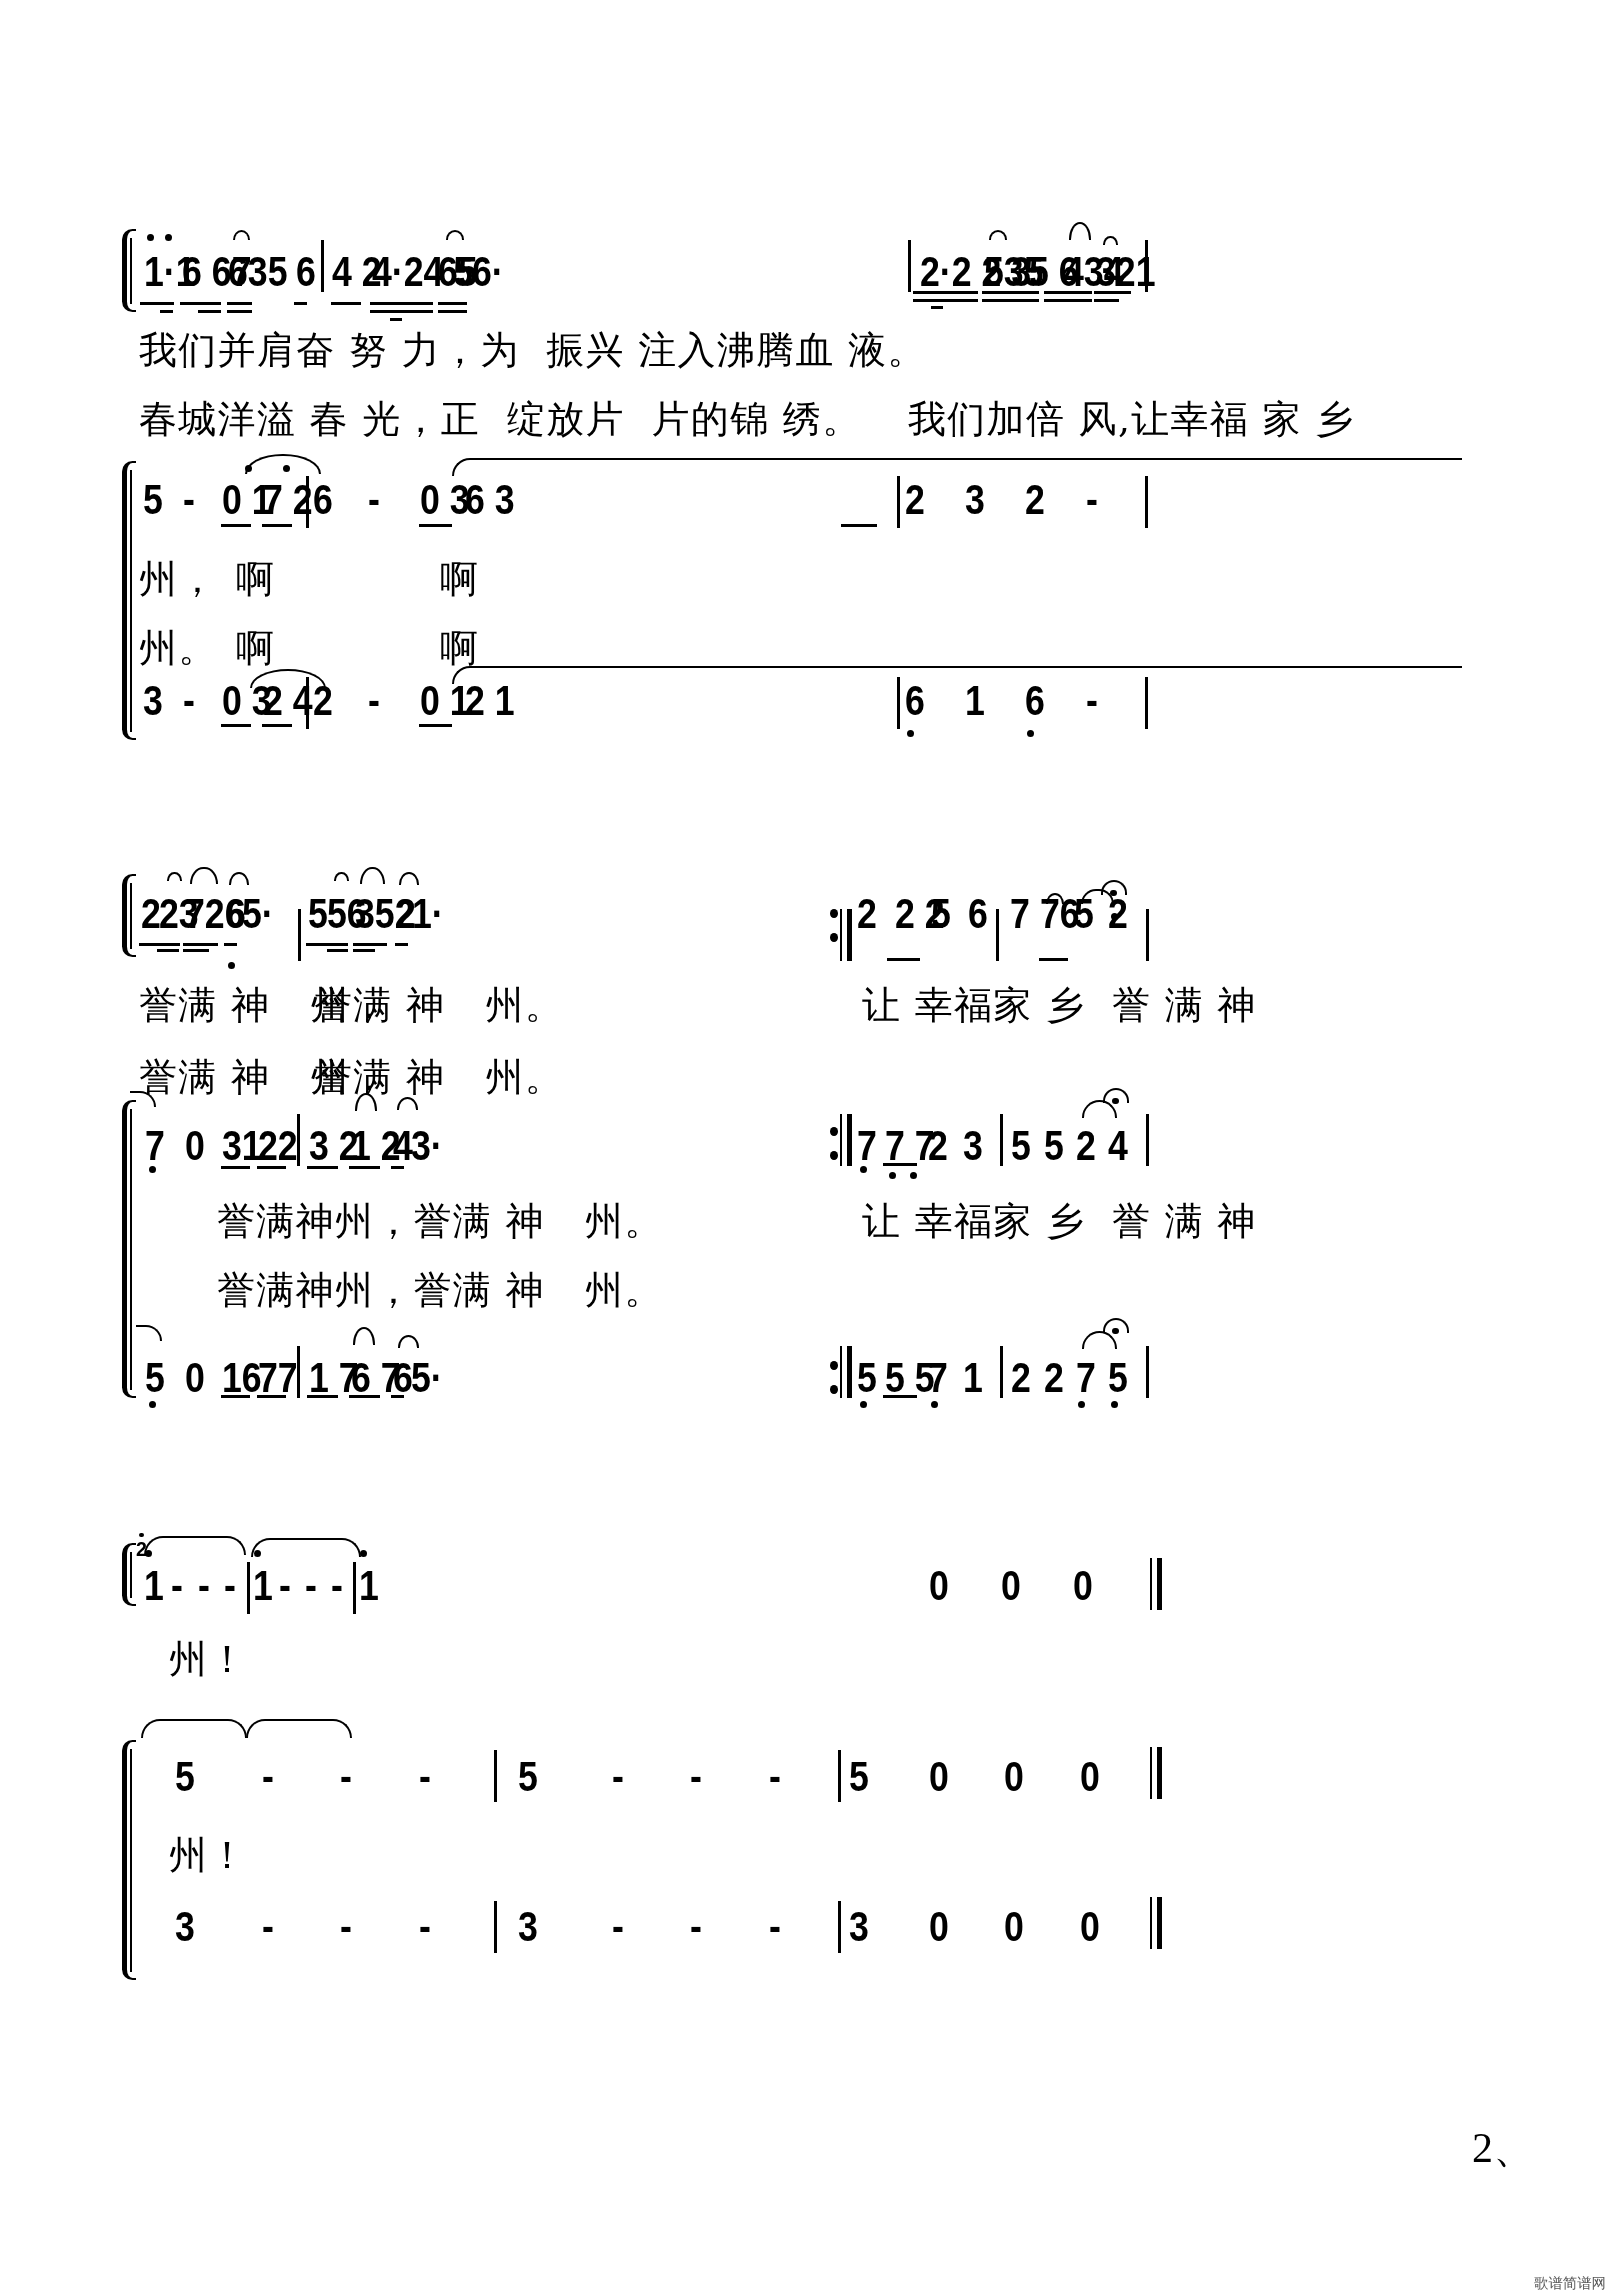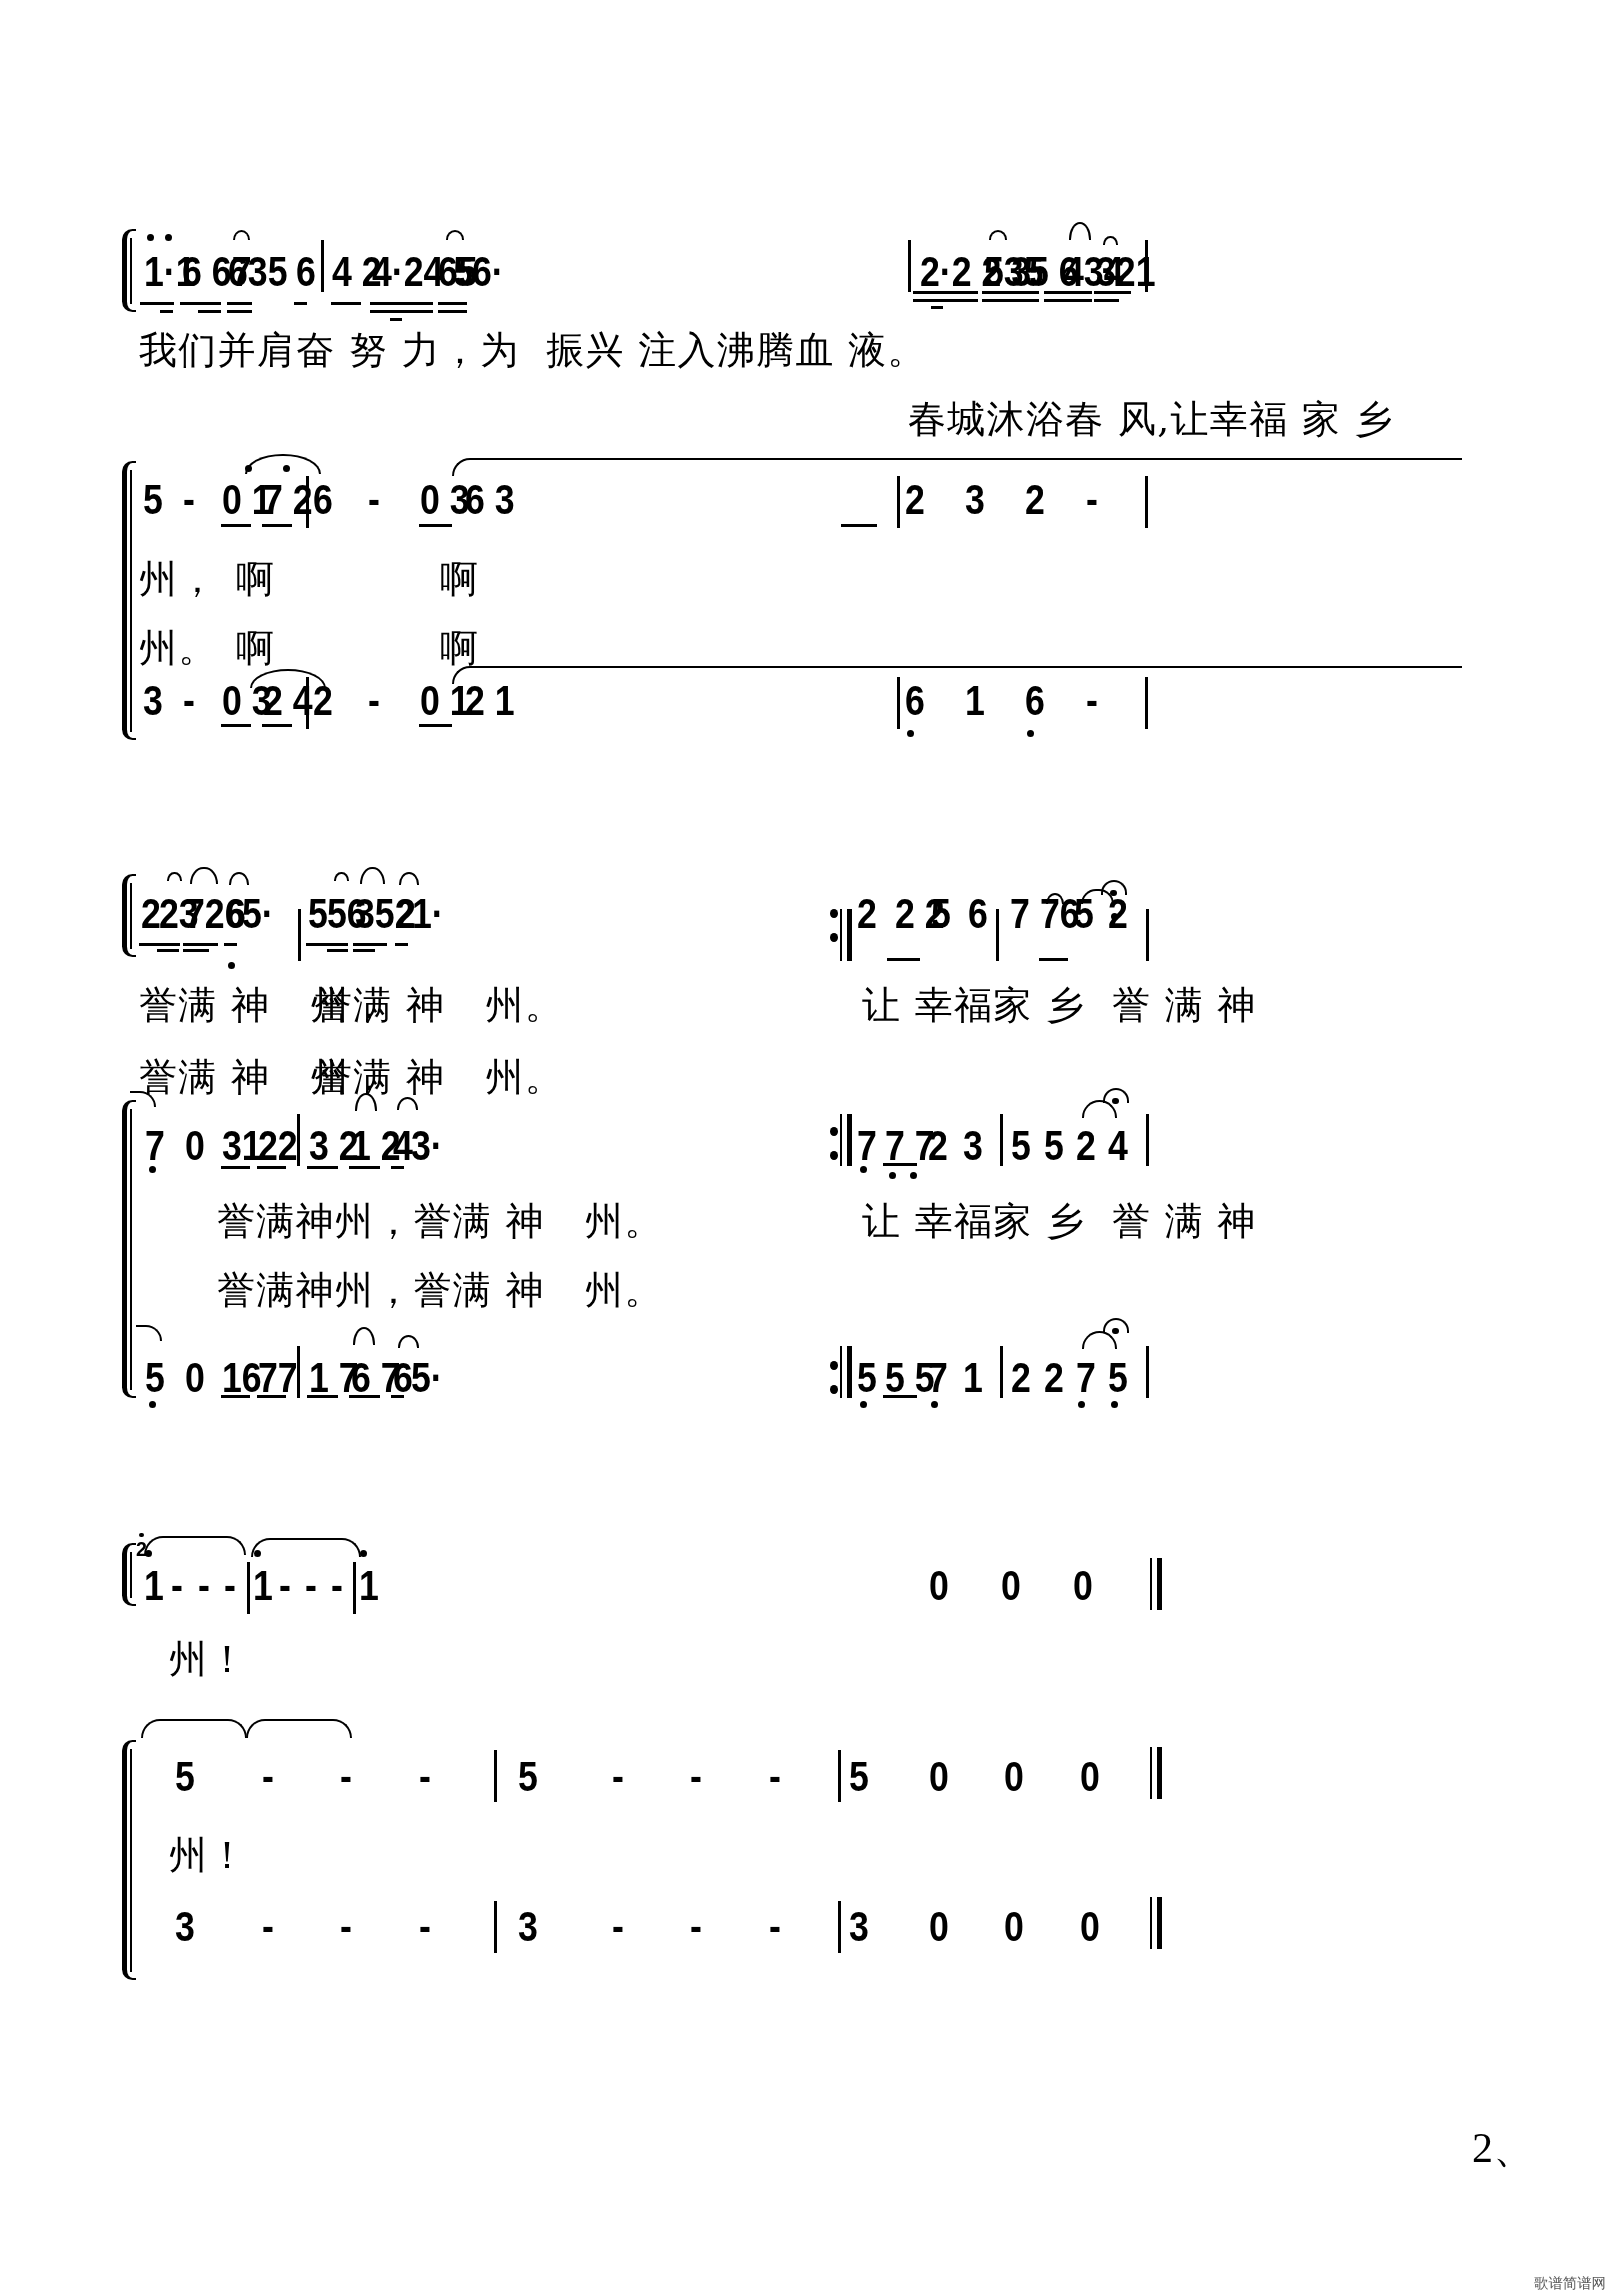--- a/index.html
+++ b/index.html
@@ -108,21 +108,22 @@
     <span class="tok" style="left:1064px; top:242px;">434</span>
 
     <span class="slur" style="left:1103px; top:236px; width:10.5px; height:6.5px;"></span>
     <span class="tok" style="left:1096px; top:242px;">321</span>
     <span class="ul1" style="left:1094px; top:291px; width:37px;"></span>
     <span class="ul1" style="left:1094px; top:299px; width:25px;"></span>
 
     <span class="bar" style="left:1145px; top:240px; height:52px;"></span>
 
     <div class="lyric" style="left:139px; top:327px;">我们并肩奋 努 力，为  振兴 注入沸腾血 液。</div>
-    <div class="lyric" style="left:908px; top:396px;">春城沐浴春 风,让幸福 家 乡</div>
+    <div class="lyric" style="left:139px; top:396px;">春城洋溢 春 光，正  绽放片  片的锦 绣。</div>
+    <div class="lyric" style="left:908px; top:396px;">我们加倍 风,让幸福 家 乡</div>
   </div>
 
   <div class="abs" style="left:0; top:445px; width:1623px; height:308px;">
     <div class="brace" style="left:122px; top:16.4px; height:275px;"></div>
 
     <span class="tok" style="left:143px; top:25px;">5</span>
     <span class="tok" style="left:183px; top:25px;">-</span>
     <span class="slur" style="left:245px; top:9.2px; width:72px; height:18.3px;"></span>
     <span class="tok" style="left:222px; top:25px;">0 1</span>
     <span class="dot" style="left:245px; top:19.6px;"></span>

